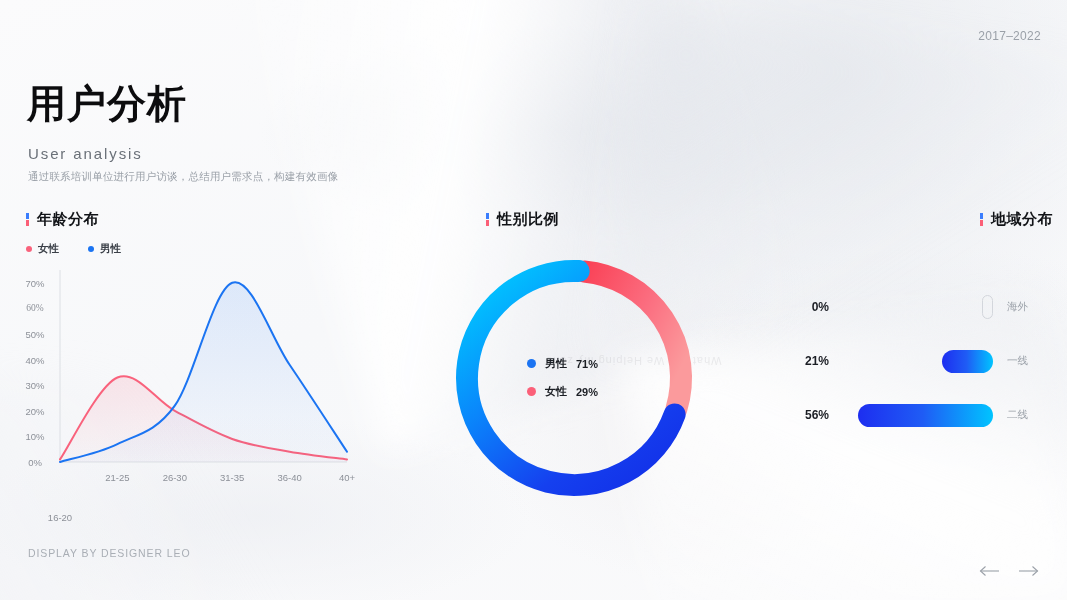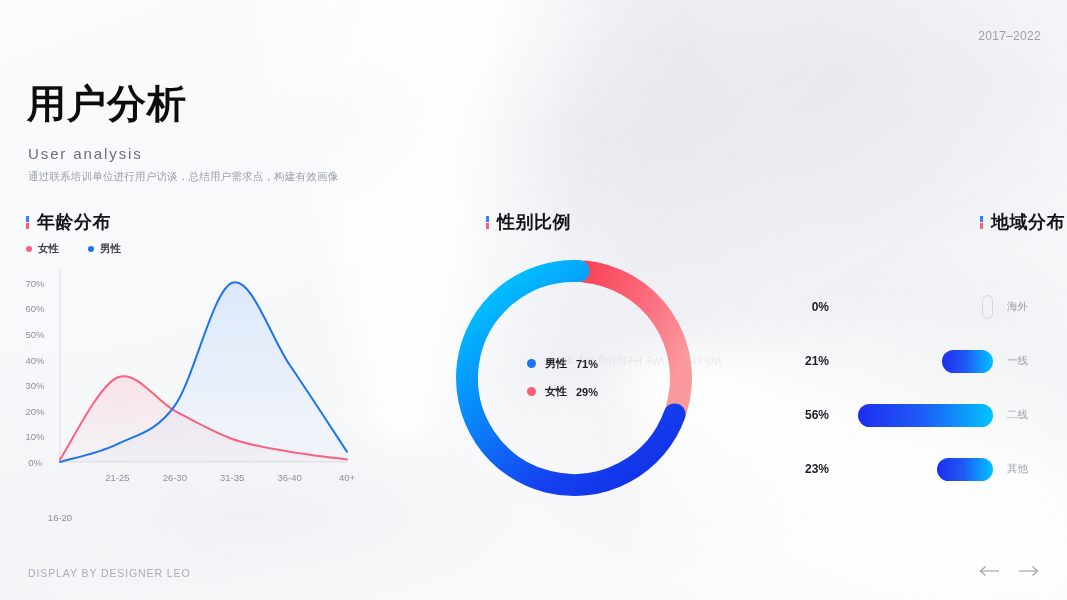--- a/index.html
+++ b/index.html
@@ -76,21 +76,21 @@
     position: absolute; left: 28px; top: 170px;
     font-size: 10.5px; color: #9aa0a8; letter-spacing: 0.2px;
   }
 
   
   .sec-head { position: absolute; display: flex; align-items: center; gap: 8px; }
   .sec-mark { width: 3px; height: 13px; display: flex; flex-direction: column; }
   .sec-mark i { display: block; width: 3px; flex: 1; }
   .sec-mark i.top { background: #3a7dfd; }
   .sec-mark i.bot { background: #fb5f77; margin-top: 1px; }
-  .sec-title { font-size: 18px; font-weight: bold; color: #111317; letter-spacing: 0.5px; }
+  .sec-title { font-size: 15px; font-weight: bold; color: #111317; letter-spacing: 0.5px; }
 
   #sec-age { left: 26px; top: 210px; }
   #sec-gender { left: 452px; top: 210px; padding-left: 34px; }
   #sec-region { left: 980px; top: 210px; }
 
   
   .age-legend { position: absolute; left: 26px; top: 242px; display: flex; gap: 29px; }
   .lg-item { display: flex; align-items: center; gap: 6px; }
   .lg-dot { width: 6px; height: 6px; border-radius: 50%; }
   .lg-dot.female { background: #f9627c; }
@@ -134,21 +134,21 @@
   }
   .rb-bar.empty {
     background: none; border: 1px solid #d3d6dc; height: 24px; width: 11px;
   }
   .rb-name {
     font-size: 10.5px; color: #9aa0a8; margin-left: 14px; width: 38px;
   }
 
   
   .footer-credit {
-    position: absolute; left: 28px; bottom: 21px;
+    position: absolute; left: 28px; bottom: 41px;
     font-size: 10.5px; color: #a9aeb5; letter-spacing: 0.9px;
   }
   .nav-arrows {
     position: absolute; right: 28px; bottom: 23px;
     display: flex; gap: 16px; align-items: center;
   }
   .nav-arrows svg { display: block; }
 </style>
 </head>
 <body>
@@ -221,21 +221,21 @@
           <path d="M38 200 C47.56666666666667 197.01333333333332,76.26666666666667 191.46666666666664,95.4 182.07999999999998 C114.53333333333335 172.69333333333333,133.66666666666669 170.56,152.8 143.68 C171.93333333333334 116.80000000000001,191.06666666666666 27.62666666666668,210.2 20.80000000000001 C229.33333333333331 13.973333333333343,248.4666666666667 74.56,267.6 102.72 C286.73333333333335 130.88,315.43333333333334 175.25333333333333,325 189.76" stroke="#1b74f2" stroke-width="2" fill="none" stroke-linecap="round"></path>
         </g>
     </svg>
     <div id="age-yticks">
         <div class="ytick" style="top: 200px; right: 310px;">0%</div>
         <div class="ytick" style="top: 174.4px; right: 310px;">10%</div>
         <div class="ytick" style="top: 148.8px; right: 310px;">20%</div>
         <div class="ytick" style="top: 123.2px; right: 310px;">30%</div>
         <div class="ytick" style="top: 97.6px; right: 310px;">40%</div>
         <div class="ytick" style="top: 72px; right: 310px;">50%</div>
-        <div class="ytick" style="top: 46.4px; right: 310px;">60%</div>
+        <div class="ytick" style="top: 46.4px; right: 310px; font-family: Liberation Serif, serif;">60%</div>
         <div class="ytick" style="top: 20.8px; right: 310px;">70%</div>
       </div>
     <div id="age-xticks">
         <div class="xtick" style="left: 38px; top: 210px; margin-top: 40px;">16-20</div>
         <div class="xtick" style="left: 95.4px; top: 210px;">21-25</div>
         <div class="xtick" style="left: 152.8px; top: 210px;">26-30</div>
         <div class="xtick" style="left: 210.2px; top: 210px;">31-35</div>
         <div class="xtick" style="left: 267.6px; top: 210px;">36-40</div>
         <div class="xtick" style="left: 325px; top: 210px;">40+</div>
       </div>
@@ -291,27 +291,20 @@
         </div>
         <div class="rb-name">一线</div>
       </div>
       <div class="rb-row">
         <div class="rb-pct">56%</div>
         <div class="rb-track" style="justify-content: flex-end;">
           <div class="rb-bar" style="width: 135.333px;"></div>
         </div>
         <div class="rb-name">二线</div>
       </div>
-      <div class="rb-row">
-        <div class="rb-pct">23%</div>
-        <div class="rb-track" style="justify-content: flex-end;">
-          <div class="rb-bar" style="width: 55.5833px;"></div>
-        </div>
-        <div class="rb-name">其他</div>
-      </div>
     </div>
 
   <div class="footer-credit">DISPLAY BY DESIGNER LEO</div>
   <div class="nav-arrows">
     <span>
       <svg width="22" height="12" viewBox="0 0 22 12">
         <path d="M1.5 6 H20" stroke="#9aa0a8" stroke-width="1.1" fill="none"></path>
         <path d="M6.5 1.5 L1.5 6 L6.5 10.5" stroke="#9aa0a8" stroke-width="1.1" fill="none"></path>
       </svg>
     </span>

